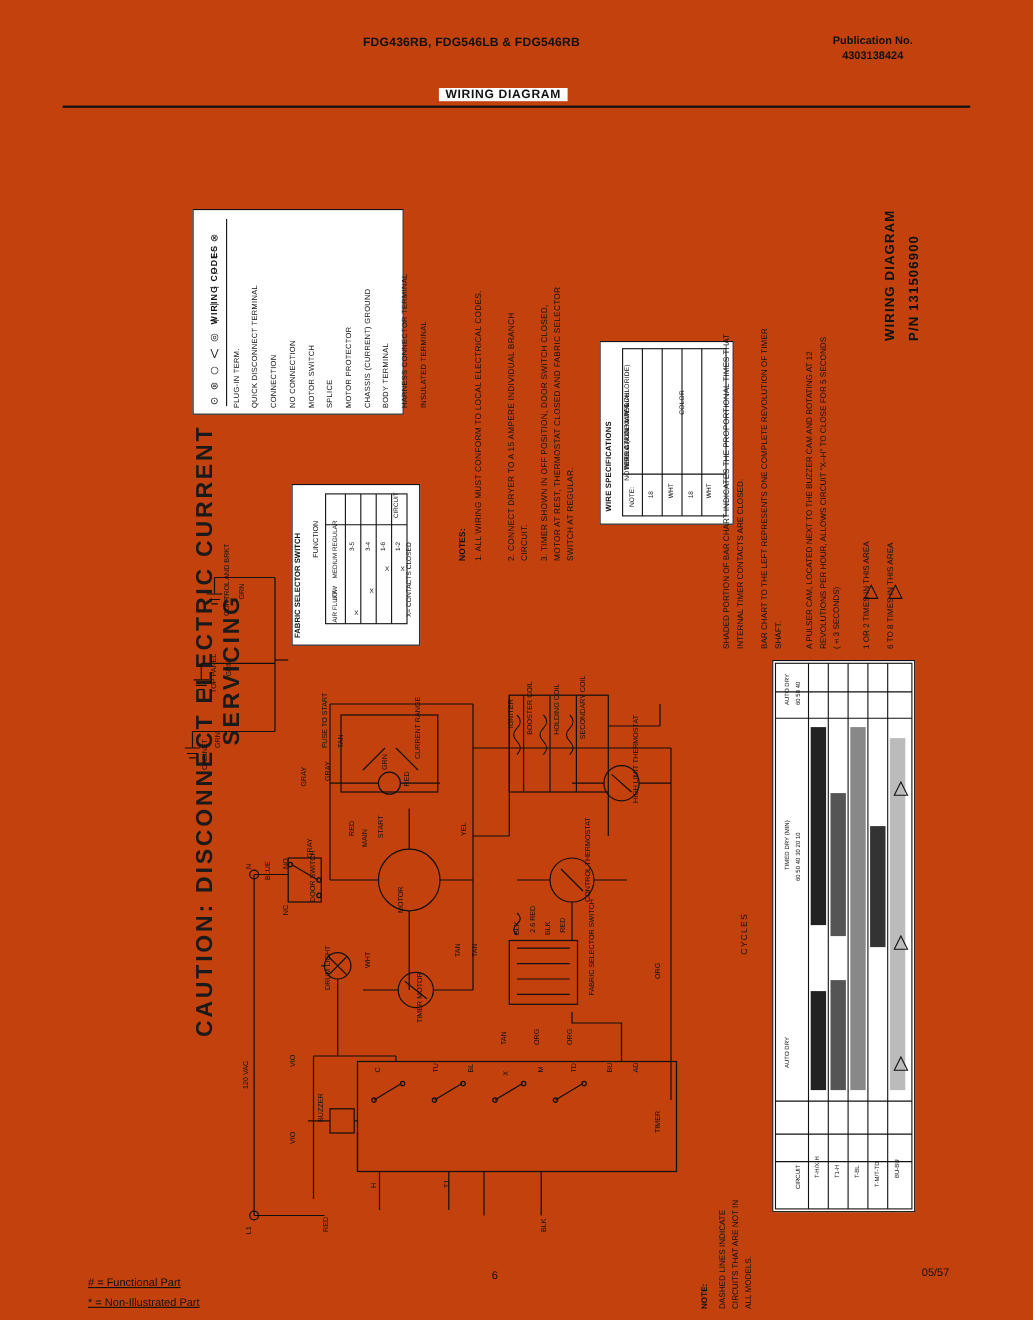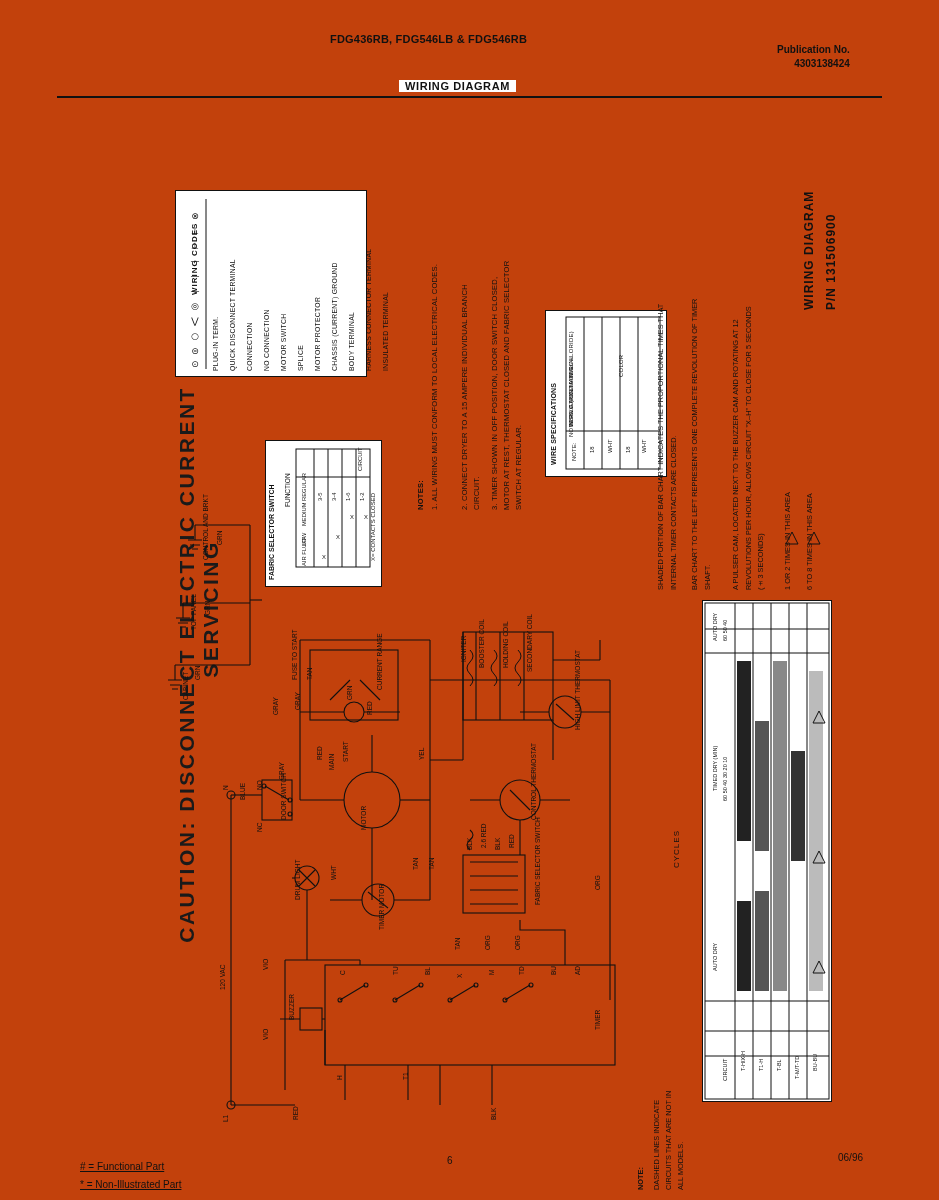--- a/index.html
+++ b/index.html
@@ -1,19 +1,19 @@
 <!DOCTYPE html>
 <html><head>
 <meta charset="utf-8">
 <style>
   html,body{margin:0;padding:0;background:#fff;}
   body{width:939px;height:1200px;position:relative;font-family:"Liberation Sans",sans-serif;color:#111;overflow:hidden;}
   .page{position:absolute;inset:0;background:#c2410c;}
   .hdr-models{position:absolute;left:330px;top:33px;font-size:11px;font-weight:bold;letter-spacing:.2px;}
-  .hdr-pub{position:absolute;left:757px;top:43px;font-size:10px;font-weight:bold;text-align:right;line-height:1.35;margin-left:20px;}
+  .hdr-pub{position:absolute;left:757px;top:31px;font-size:10px;font-weight:bold;text-align:center;line-height:1.35;}
   .hdr-pub .num{font-weight:bold;}
   .rule{position:absolute;left:57px;top:96px;width:825px;height:2px;background:#111;}
   .wd-title{position:absolute;left:399px;top:80px;font-size:11px;font-weight:bold;letter-spacing:.6px;background:#fefefe;padding:0 6px;}
   .caution{position:absolute;left:-181px;top:585px;width:760px;transform:rotate(-90deg);transform-origin:center center;
            font-size:21px;font-weight:bold;letter-spacing:2.5px;text-align:center;font-family:"Liberation Sans",sans-serif;color:#1a1a1a;}
   .vert{writing-mode:vertical-rl;transform:rotate(180deg);}
   .wd-pn{position:absolute;left:800px;top:130px;height:180px;font-size:12px;font-weight:bold;letter-spacing:1px;line-height:1.5;}
   .footer-left{position:absolute;left:80px;top:1158px;font-size:10px;line-height:1.8;text-decoration:underline;}
   .pageno{position:absolute;left:447px;top:1155px;font-size:10px;}
   .date{position:absolute;left:838px;top:1152px;font-size:10px;}
@@ -427,14 +427,14 @@
       <text x="268" y="970" transform="rotate(-90 268 970)">VIO</text>
       <text x="268" y="1040" transform="rotate(-90 268 1040)">VIO</text>
     </g>
   </svg>
 
   <div class="footer-left">
     <div># = Functional Part</div>
     <div>* = Non-Illustrated Part</div>
   </div>
   <div class="pageno">6</div>
-  <div class="date">06/96</div>
+  <div class="date">05/57</div>
 </div>
 
 </body></html>

